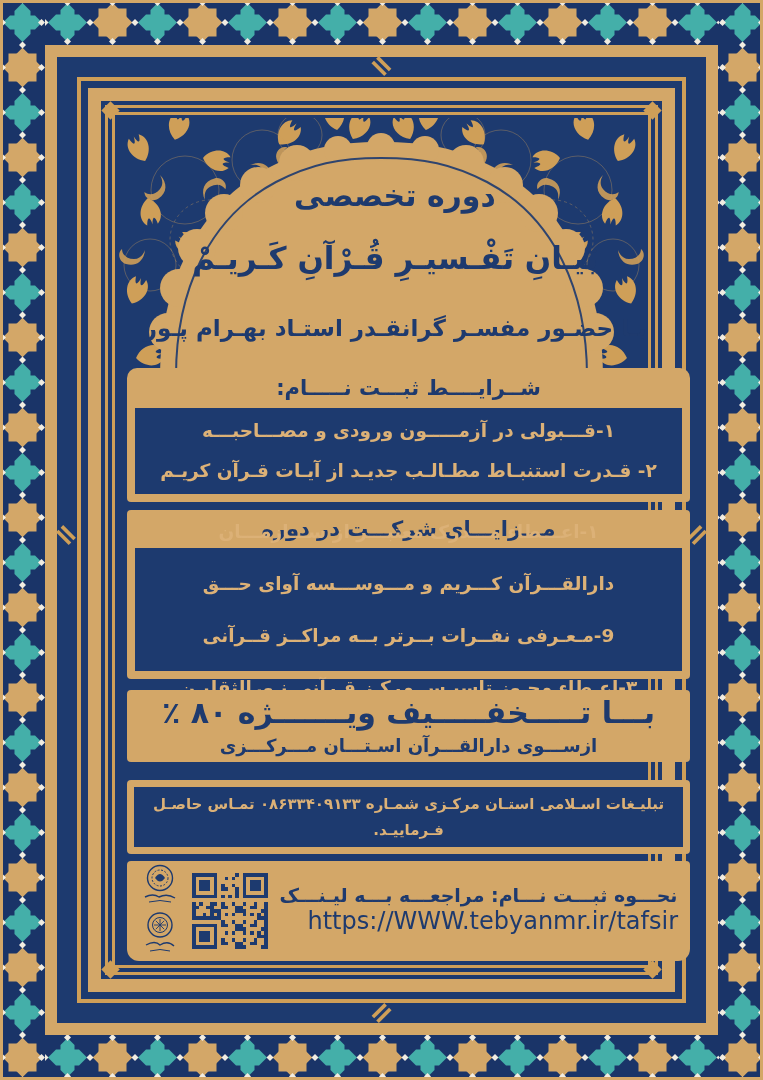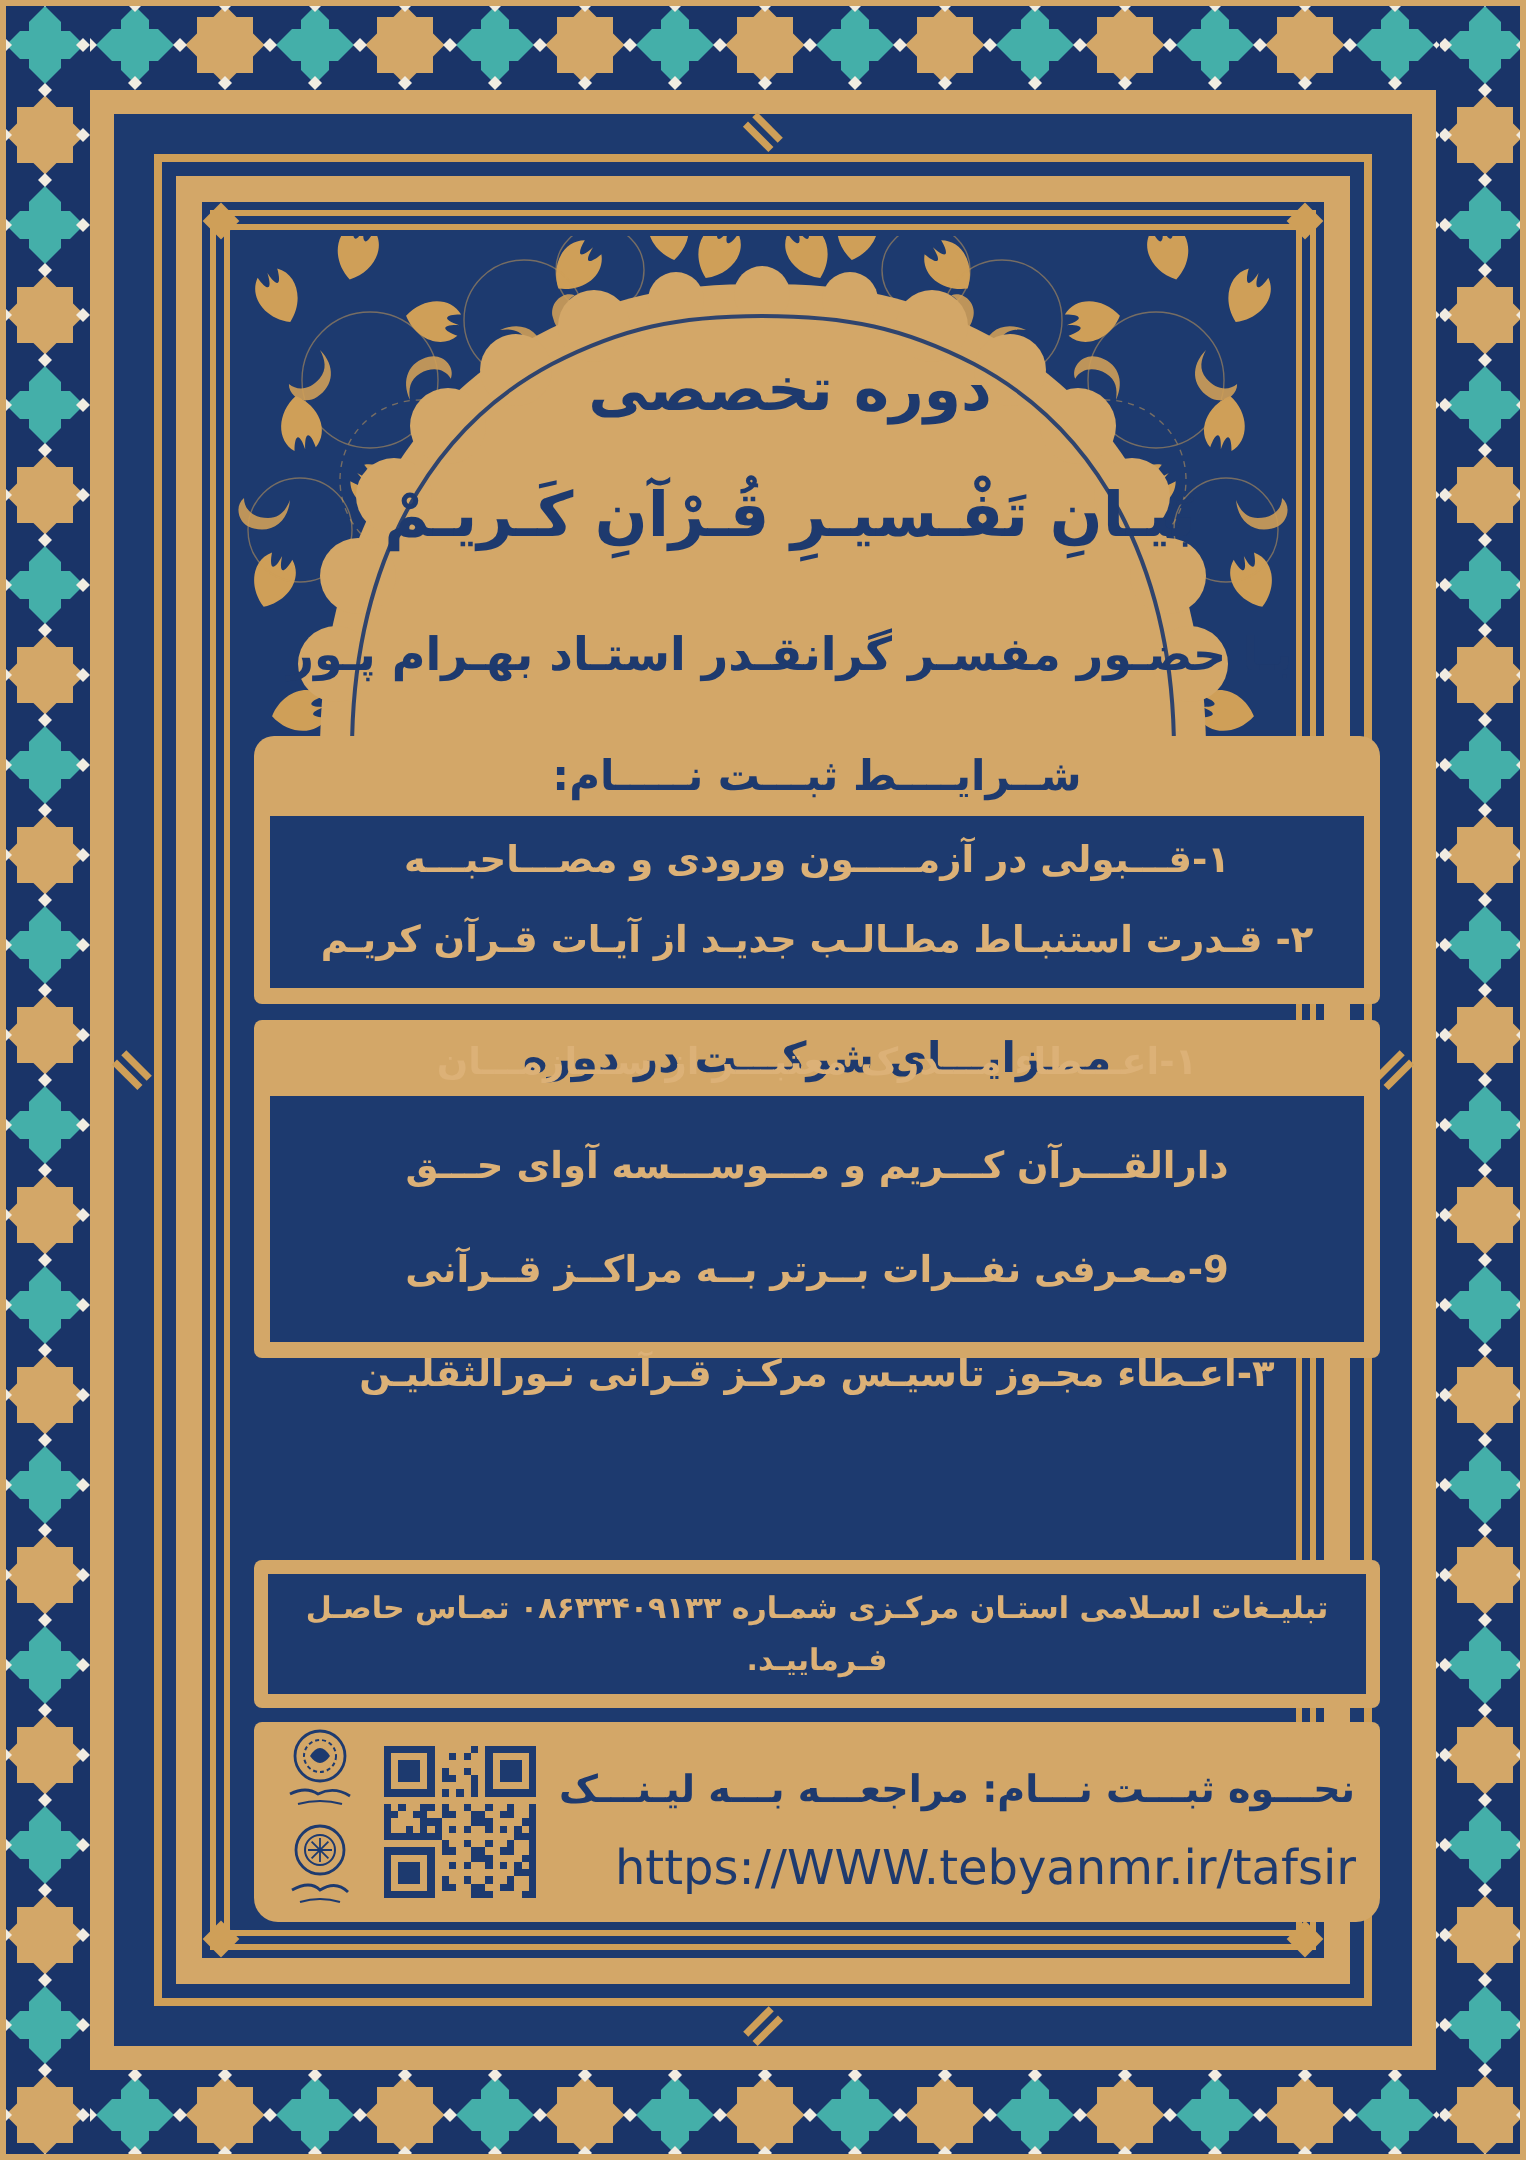--- a/index.html
+++ b/index.html
@@ -32,21 +32,21 @@
   .navy-line{text-align:center;color:var(--tan-text);}
   #blockA .navy-line{font-size:18.5px;line-height:40px;}
   #blockB .navy-line{font-size:18.5px;line-height:29px;}
   #blockD .navy-line{font-size:15px;line-height:26px;}
   .disc-main{font-size:30px;font-weight:bold;color:var(--ink);line-height:40px;text-align:center;}
   .disc-sub{font-size:18px;font-weight:bold;color:var(--ink);line-height:26px;text-align:center;}
   .logos{width:42px;display:flex;flex-direction:column;align-items:center;gap:2px;}
   .qr-wrap{width:78px;height:78px;background:var(--tan);display:flex;align-items:center;justify-content:center;}
   .qr-wrap svg{width:76px;height:76px;}
   .reg-text{flex:1;display:flex;flex-direction:column;justify-content:center;}
-  .reg-label{font-size:19px;font-weight:bold;color:var(--ink);line-height:46px;text-align:center;direction:rtl;}
+  .reg-label{font-size:19px;font-weight:bold;color:var(--ink);line-height:20px;text-align:center;direction:rtl;}
   .reg-url{font-size:24px;color:var(--ink);line-height:32px;text-align:right;direction:ltr;}
 </style>
 </head>
 <body>
 
 <div id="poster">
 
   <svg id="frame-svg" width="763" height="1080" viewBox="0 0 763 1080" xmlns="http://www.w3.org/2000/svg">
     <defs>
       <pattern id="mh" width="90" height="45" patternUnits="userSpaceOnUse">
@@ -236,20 +236,24 @@
   <div class="block" id="blockB">
     <div class="sec-header">مـــزایـــای شرکـــت در دوره</div>
     <div class="navy-box">
       <div class="navy-line">۱-اعـــطاء مـــدرک معتبـــر از ســـازمـــان</div>
       <div class="navy-line">دارالقـــرآن کـــریم و مـــوســـسه آوای حـــق</div>
       <div class="navy-line">9-مـعـرفی نفــرات بــرتر بــه مراکــز قــرآنی</div>
       <div class="navy-line">۳-اعـطاء مجـوز تاسیـس مرکـز قـرآنی نـورالثقلیـن</div>
     </div>
   </div>
 
+  <div class="block" id="blockC">
+    <div class="disc-main">بـــا تـــــخفـــــیف ویـــــــژه ۸۰ ٪</div>
+    <div class="disc-sub">ازســـوی دارالقـــرآن اسـتـــان مـــرکـــزی</div>
+  </div>
 
   <div class="block" id="blockD">
     <div class="navy-box">
       <div class="navy-line">تبلیـغات اسـلامی استـان مرکـزی شمـاره ۰۸۶۳۳۴۰۹۱۳۳ تمـاس حاصـل فـرماییـد.</div>
     </div>
   </div>
 
   <div class="block" id="blockE">
     <div class="reg-text">
       <div class="reg-label">نحـــوه ثبـــت نـــام: مراجعـــه بـــه لیـنـــک</div>

